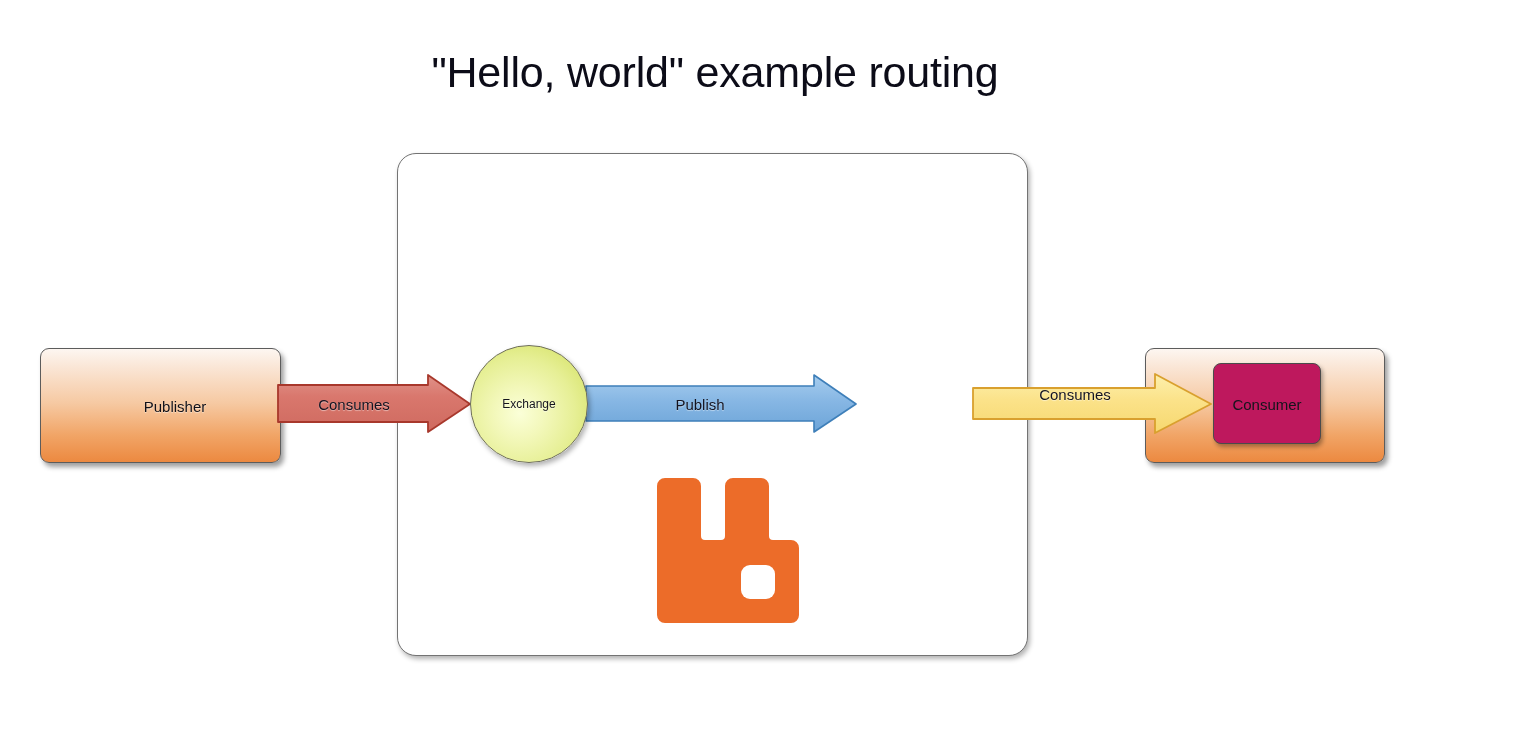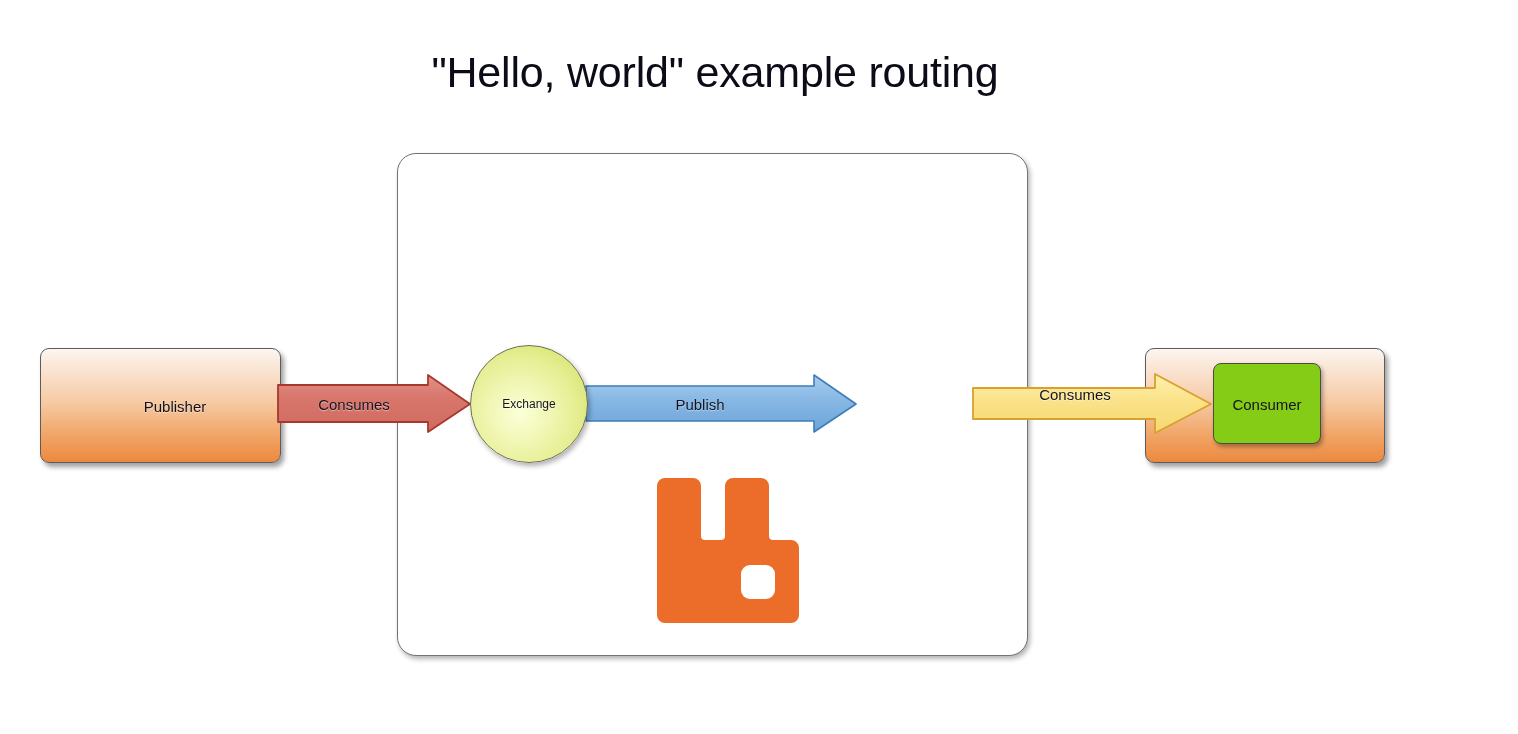--- a/index.html
+++ b/index.html
@@ -76,21 +76,21 @@
     margin-left: 29px;
   }
 
   
   .consumer-card {
     position: absolute;
     left: 1213px;
     top: 363px;
     width: 108px;
     height: 81px;
-    background: #84cc16;
+    background: #be185d;
     border: 1.6px solid #4b4b4b;
     border-radius: 8px;
     box-shadow: 2px 3px 4px rgba(0,0,0,0.32);
     box-sizing: border-box;
     z-index: 6;
   }
   .consumer-card span {
     position: absolute;
     left: 0; right: 0; top: 50%;
     transform: translateY(-50%);

